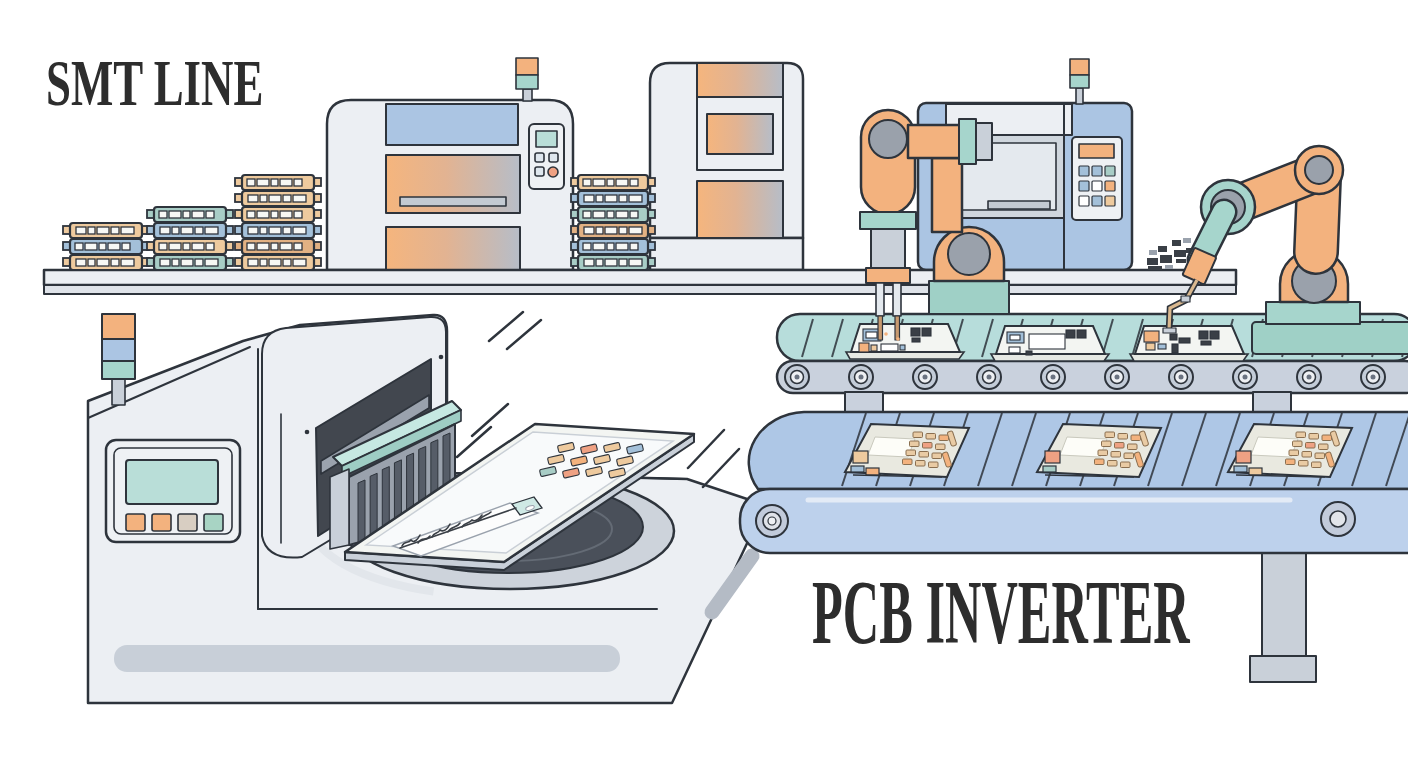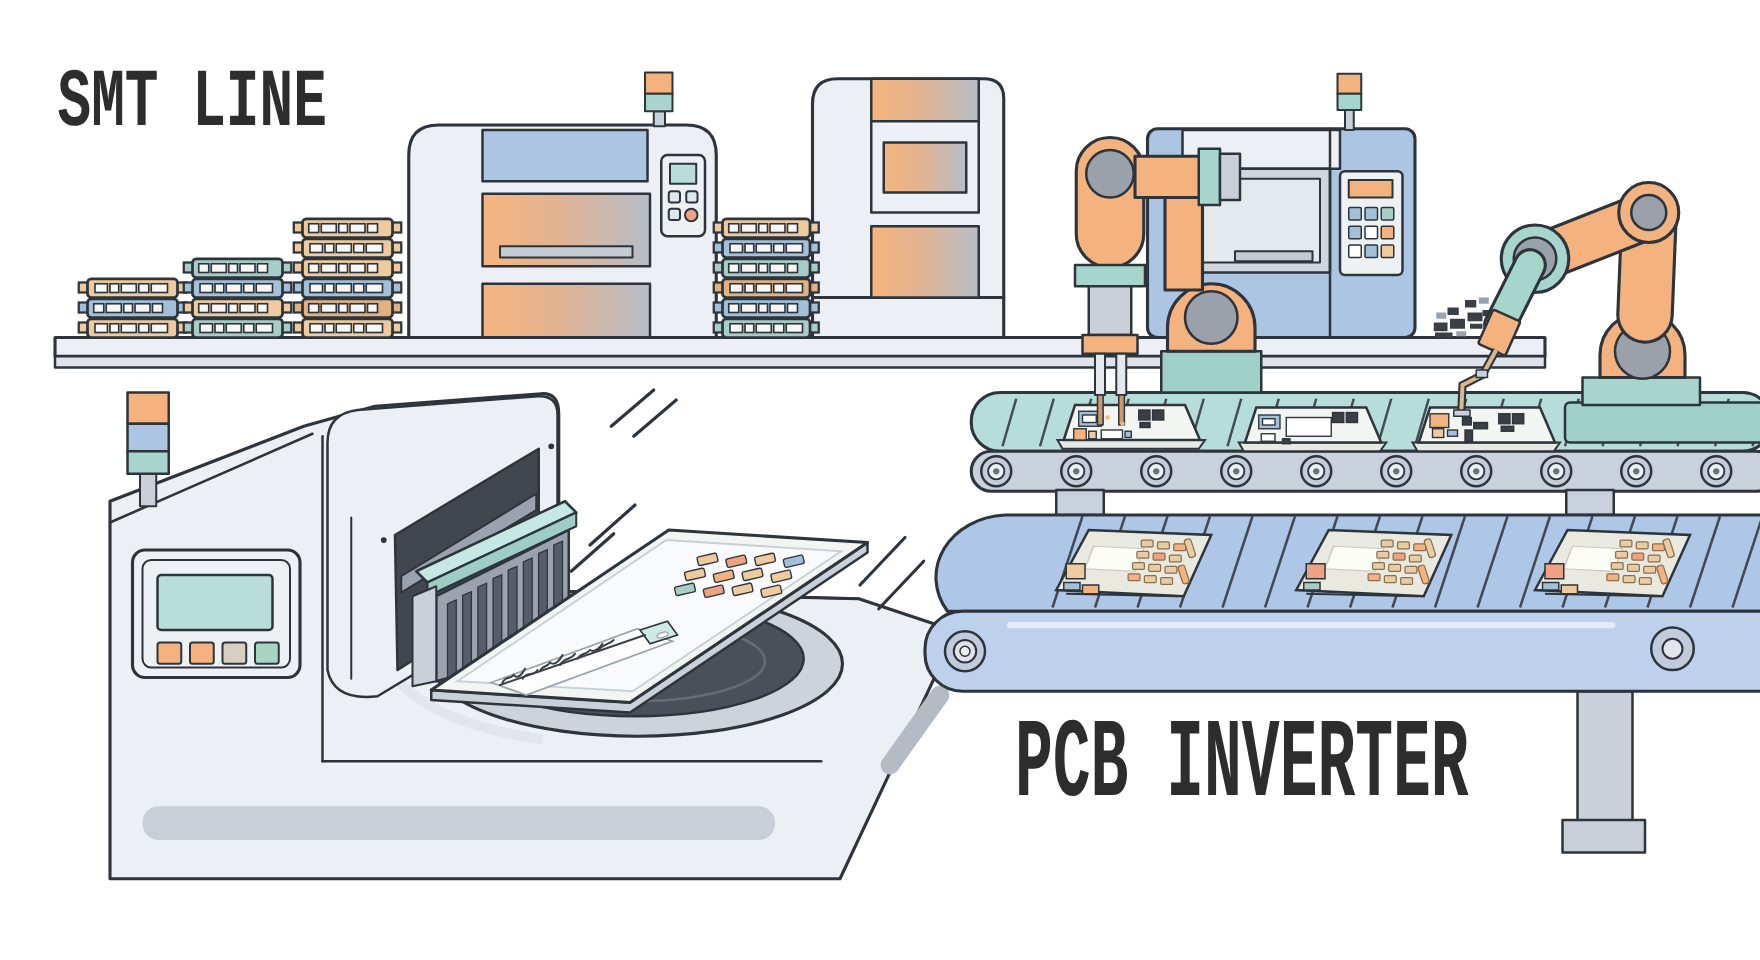--- a/index.html
+++ b/index.html
@@ -1,17 +1,17 @@
 <!DOCTYPE html>
 <html style="--p-outline: #2e343c; --p-machine_light: #eceff3; --p-machine_mid: #dfe3e9; --p-machine_dark: #c9d0d9; --p-steel: #9aa2ad; --p-slot_dark: #42474f; --p-fin_dark: #565d68; --p-panel_blue: #abc5e3; --p-window_gray: #cfd6dd; --p-window_light: #e4e9ee; --p-tray_gray: #c3cad2; --p-orange: #f3b27e; --p-salmon: #efa183; --p-teal: #a6d5cc; --p-teal_light: #c6e8e2; --p-teal_mid: #9ecdc4; --p-teal_base: #9fd0c6; --p-conveyor_teal: #b7dddb; --p-conveyor_blue: #aec7e6; --p-conveyor_blue_light: #bdd1ec; --p-roller_band: #c9d1dd; --p-joint_gray: #9aa1ab; --p-board_tan: #eeca9e; --p-board_tan_dark: #e2b183; --p-board_blue: #a3c0d9; --p-board_teal: #a8cdc6; --p-pcb_white: #f3f5f2; --p-pcb_base: #e6e9e4; --p-keypad_board: #e9e9e0; --p-keypad_btn: #e9cba4; --p-turntable_dark: #4a505a; --p-turntable_mid: #cdd3db; --p-ghost: #e2e6eb; --p-screen_teal: #b9ded8; --p-panel_face: #eef1f4; --p-copper: #c89a6f; --p-dark: #3a3f46; --p-btn_light: #dfe7ee; --p-text: #2d2d2d; --p-white: #ffffff;"><head>
 <meta charset="utf-8">
 <style>
   html,body{margin:0;padding:0;background:#fff;}
   .stage{position:relative;width:1408px;height:768px;background:#fff;overflow:hidden;
-         font-family:Liberation Mono, monospace;}
+         font-family:Liberation Serif, serif;}
   .stage svg{position:absolute;left:0;top:0;}
   .label{position:absolute;color:var(--p-text,#2d2d2d);font-weight:bold;line-height:1;
          transform-origin:0 0;white-space:nowrap;}
   #label-smt{left:46px;top:50px;font-size:66px;transform:scaleX(.68);}
   #label-inv{left:812px;top:568px;font-size:90px;transform:scaleX(.56);}
   
   .st{stroke:var(--p-outline,#2e343c);stroke-linejoin:round;stroke-linecap:round;}
   .w1{stroke-width:1.2}.w15{stroke-width:1.6}.w2{stroke-width:2}.w25{stroke-width:2.5}
   .n{fill:none}
   

